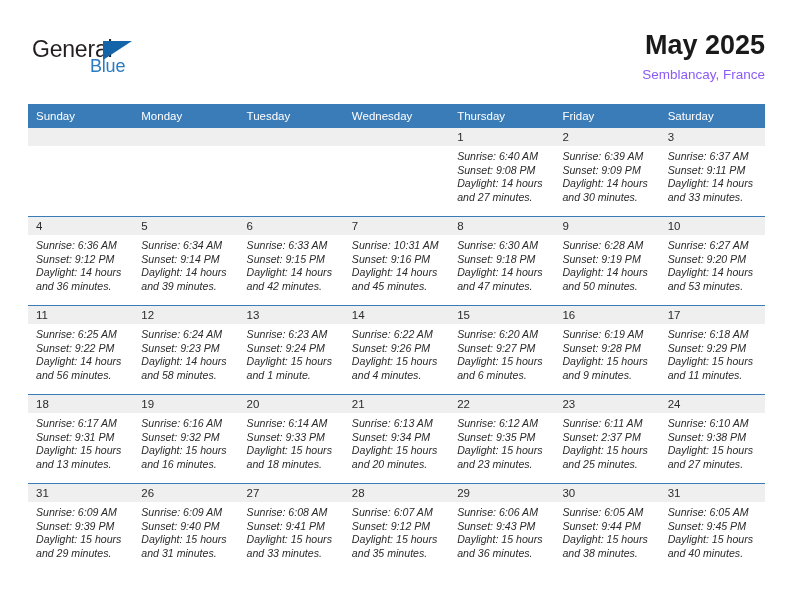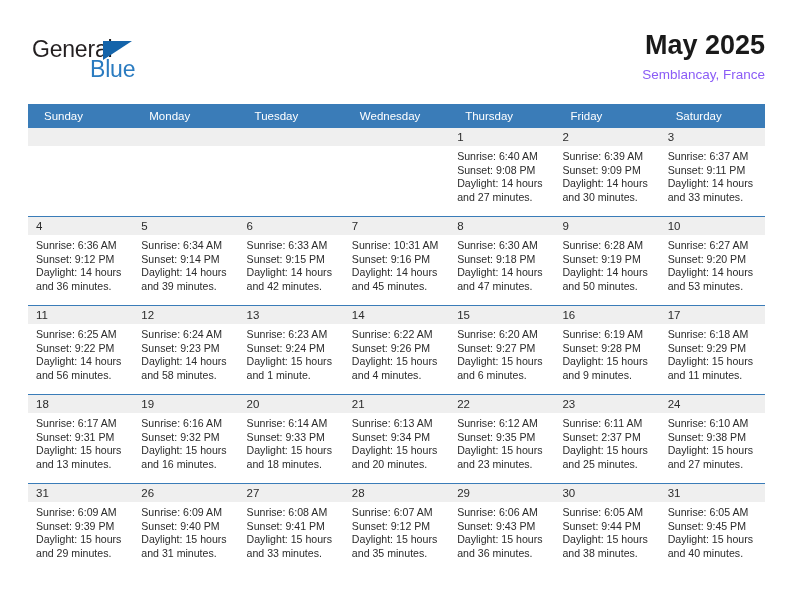--- a/index.html
+++ b/index.html
@@ -41,21 +41,21 @@
     top: 0;
     font-size: 23px;
     letter-spacing: -0.2px;
     color: #231f20;
     font-family: "Liberation Sans", sans-serif;
   }
   .logo-blue {
     position: absolute;
     left: 58px;
     top: 20px;
-    font-size: 23px;
+    font-size: 18px;
     letter-spacing: -0.2px;
     color: #2a7bc0;
     font-family: "Liberation Sans", sans-serif;
   }
   .logo-tri {
     position: absolute;
     left: 71px;
     top: 5px;
     width: 0;
     height: 0;
@@ -92,21 +92,21 @@
     width: 737px;
     border-collapse: collapse;
     table-layout: fixed;
   }
   .cal-head th {
     background: #3a7cb8;
     color: #ffffff;
     font-size: 11.5px;
     font-weight: normal;
     text-align: left;
-    padding: 5px 0 5px 16px;
+    padding: 5px 0 5px 8px;
     height: 13px;
     border: none;
   }
   .cal-body td {
     vertical-align: top;
     padding: 0;
     border: none;
     border-top: 1.5px solid #3a7cb8;
     height: 88px;
     background: #ffffff;
@@ -124,20 +124,21 @@
     color: #2b2b2b;
   }
   .day-band.empty {
     color: transparent;
   }
   .day-info {
     padding: 4px 6px 0 8px;
     font-size: 10.6px;
     line-height: 13.6px;
     color: #2b2b2b;
+    font-style: italic;
   }
   .day-info div {
     white-space: nowrap;
   }
 </style>
 </head>
 <body>
 
 <div class="page">
 

